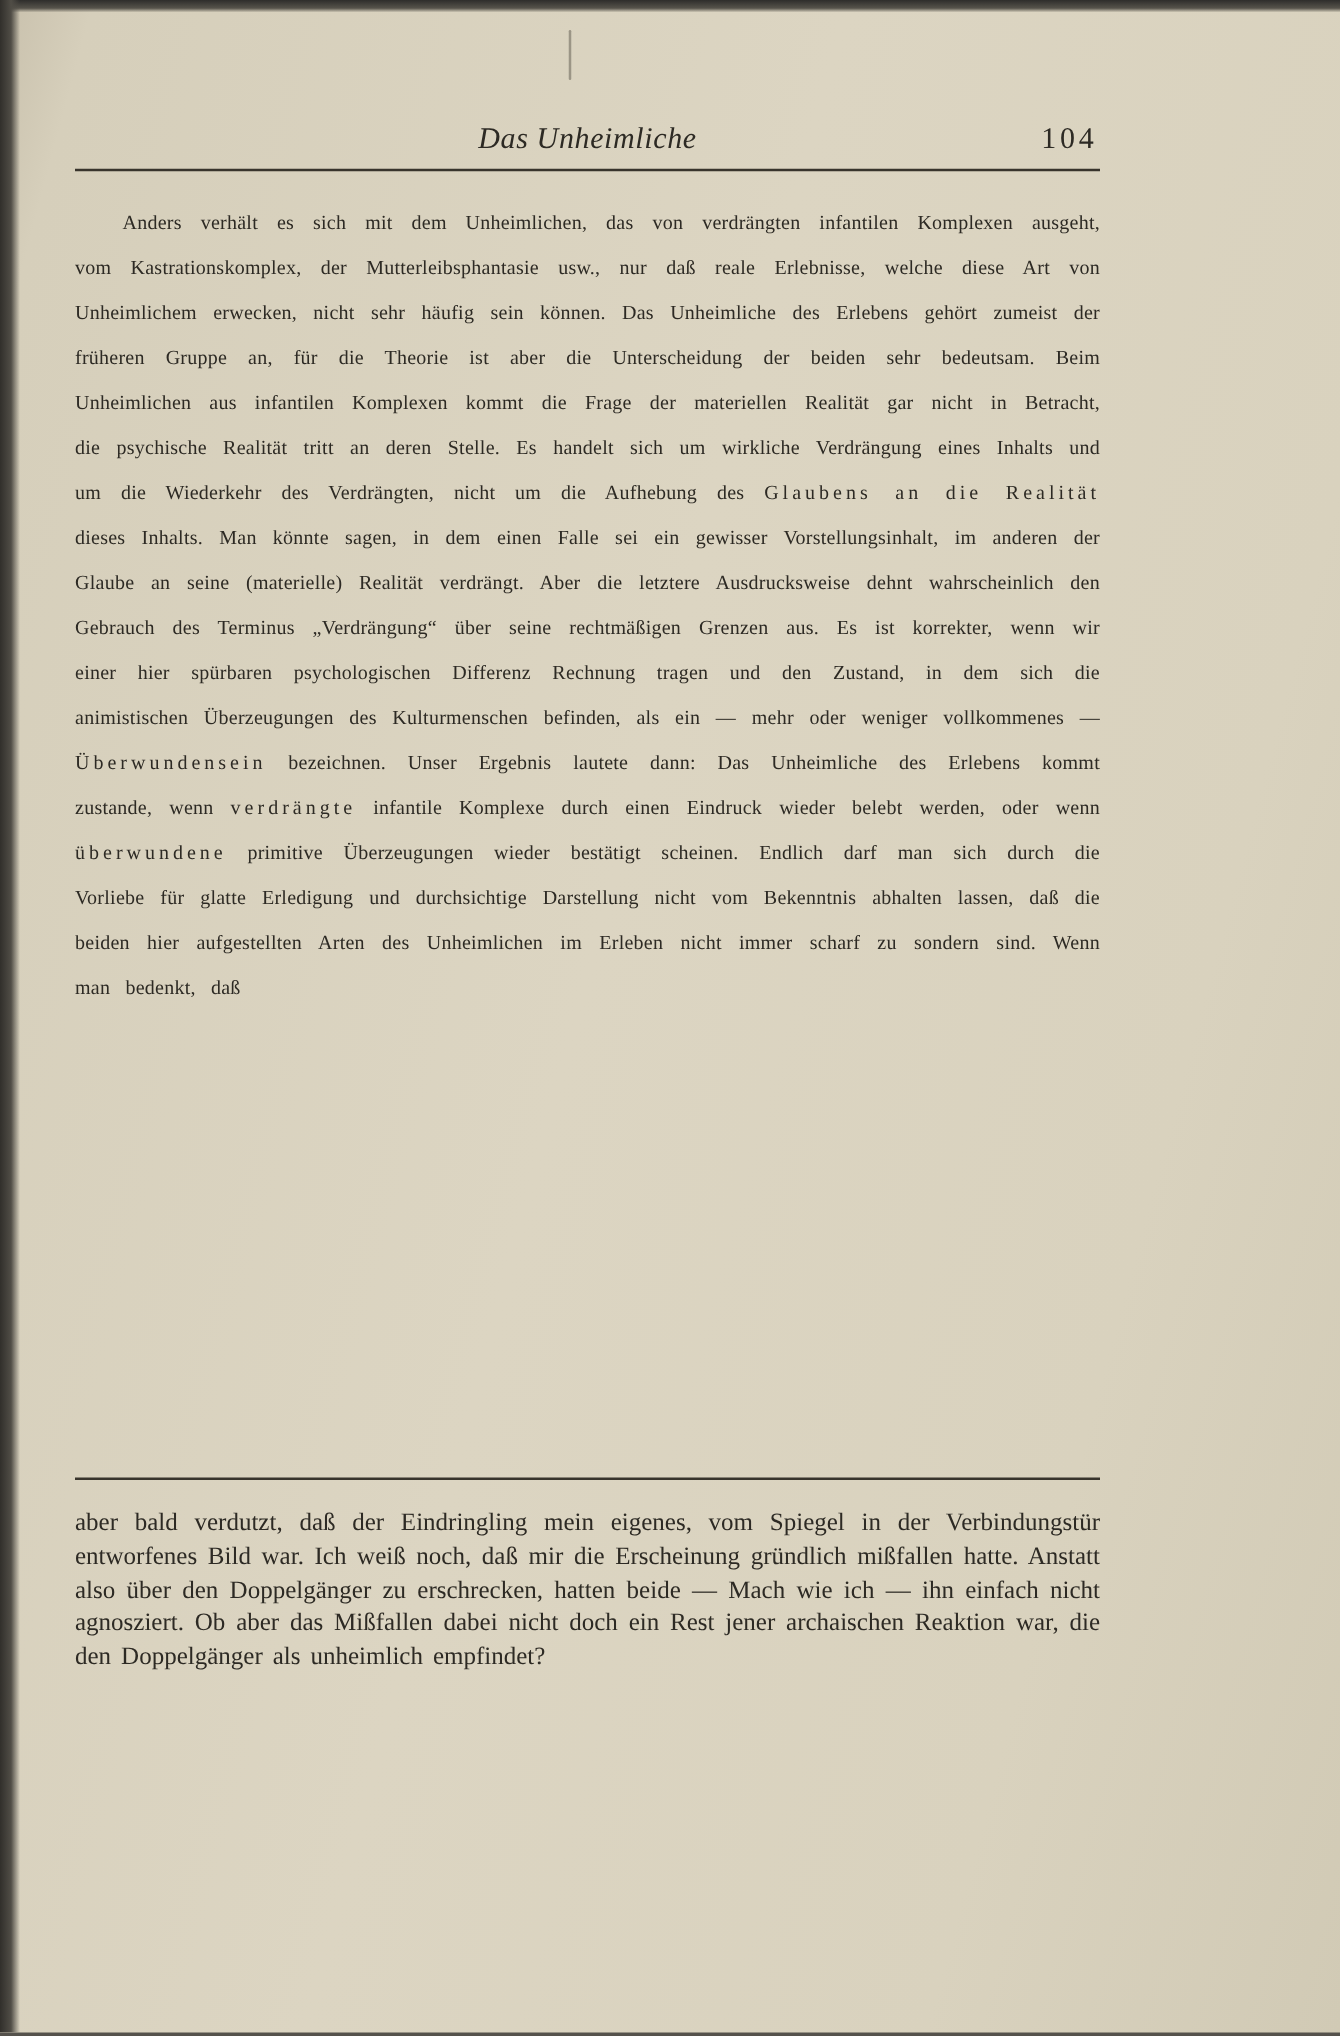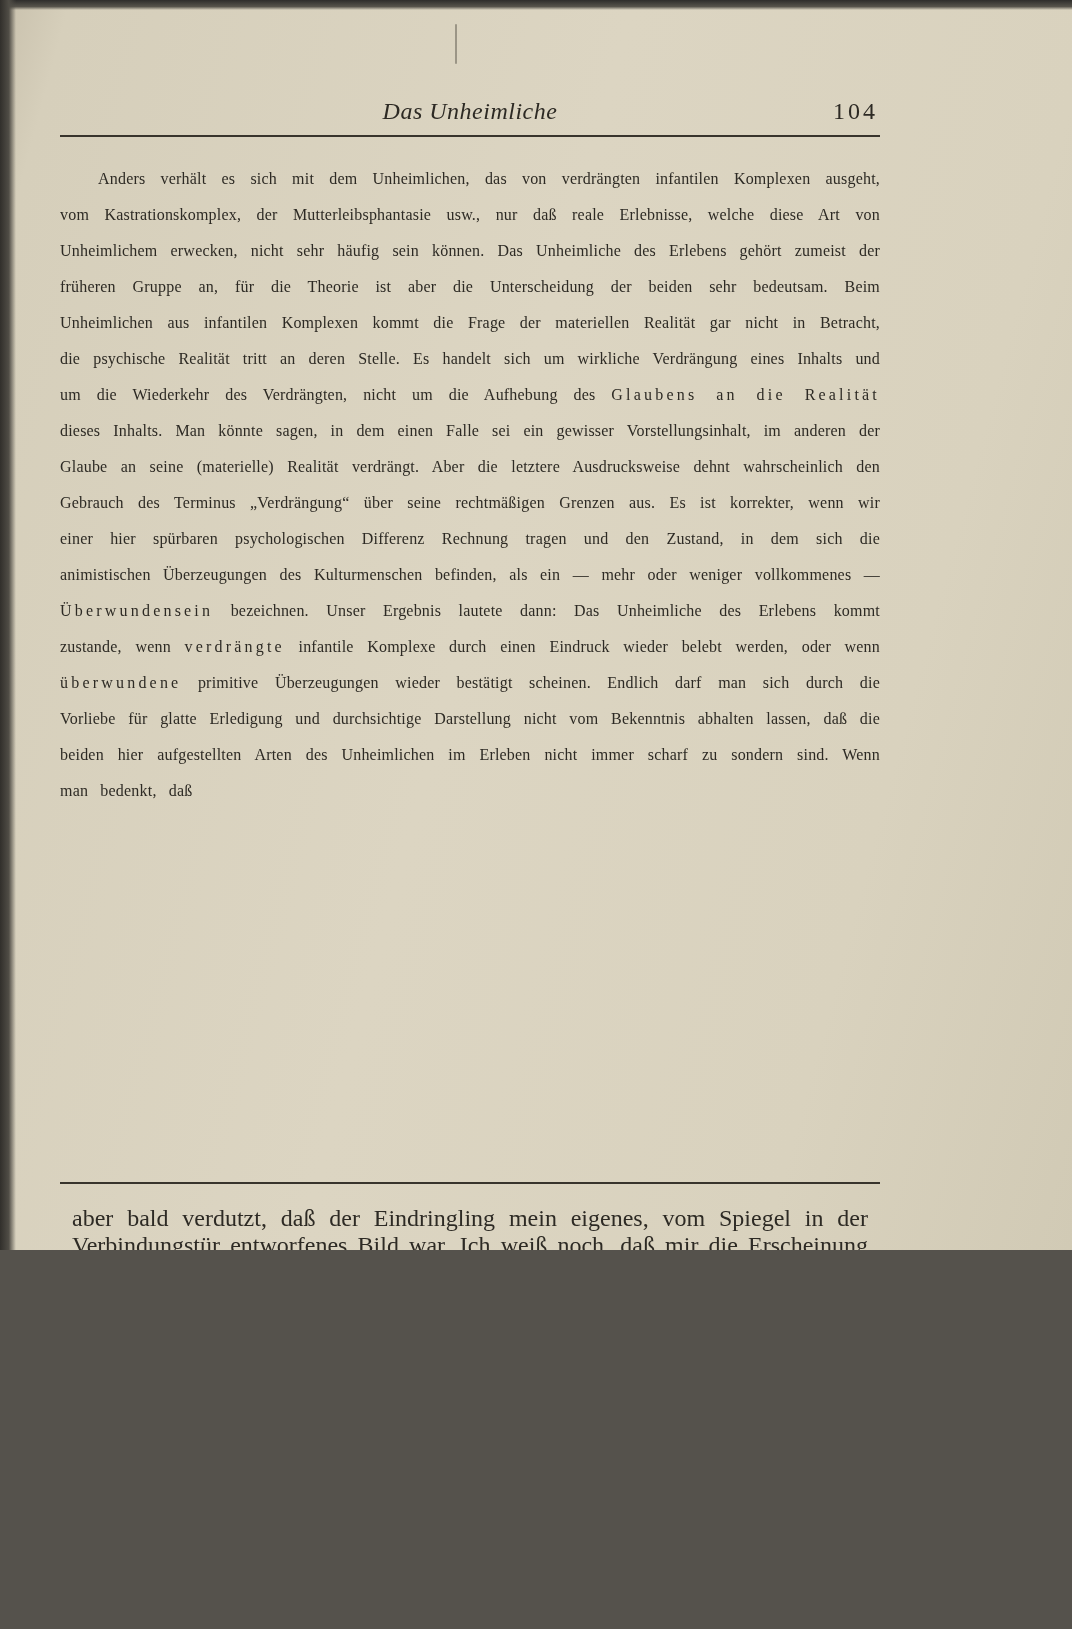--- a/index.html
+++ b/index.html
@@ -5,21 +5,21 @@
   * { box-sizing: border-box; }
   html, body { margin: 0; padding: 0; }
   body {
     width: 1072px;
     background: #55524c;
     font-family: "Liberation Serif", "DejaVu Serif", serif;
   }
   .scan {
     position: relative;
     width: 1072px;
-    height: 1250px;
+    height: 1626px;
     overflow: hidden;
     background: linear-gradient(105deg, #c8c0ac 0%, #d6cfbb 5%, #dcd5c2 45%, #d9d2be 78%, #d1cab5 100%);
     color: #2d2a24;
   }
   .edge-top {
     position: absolute; top: 0; left: 0; width: 100%; height: 10px;
     background: linear-gradient(to bottom, #2e2d2b 0%, #56534b 65%, rgba(86,83,75,0) 100%);
   }
   .edge-left {
     position: absolute; top: 0; left: 0; width: 16px; height: 100%;
@@ -47,22 +47,22 @@
     text-indent: 38px;
     word-spacing: 8px;
     letter-spacing: 0.2px;
     hyphens: auto;
     color: #2d2a24;
   }
   .sperr { letter-spacing: 3.2px; }
   .footnote-block { position: absolute; left: 60px; top: 1182px; width: 820px; }
   .footnote-rule { height: 2px; background: #38342c; margin-bottom: 21px; }
   .footnote {
-    margin: 12px;
-    font-size: 24px;
+    margin: 0;
+    font-size: 20px;
     line-height: 26.8px;
     text-align: justify;
     word-spacing: 3px;
     hyphens: auto;
     color: #2d2a24;
   }
 </style>
 </head>
 <body>
 

